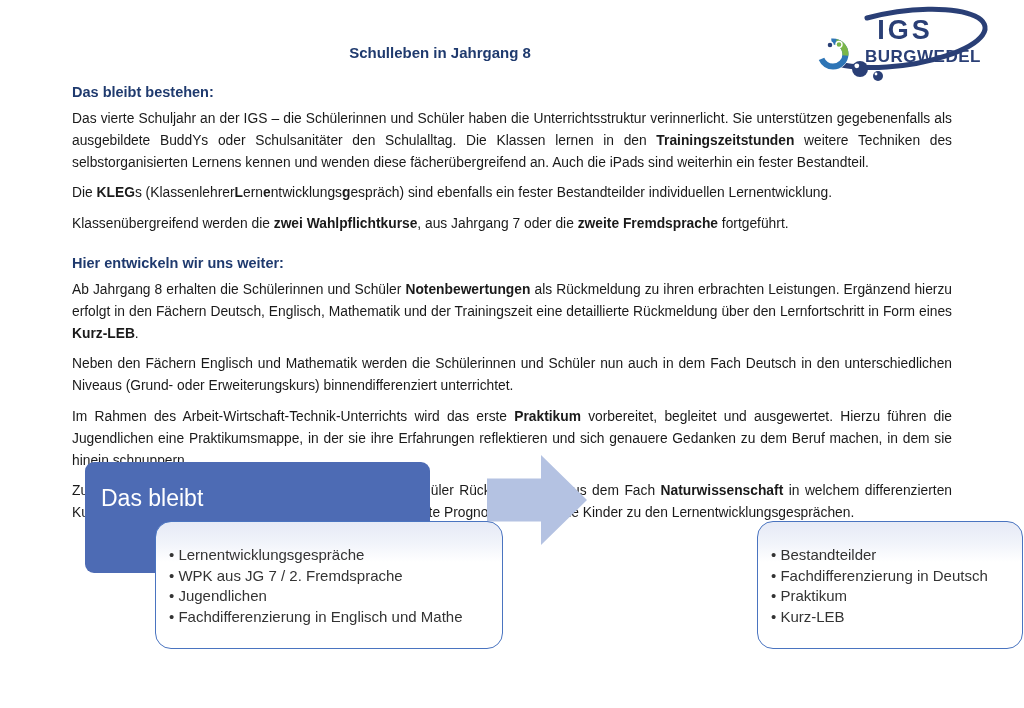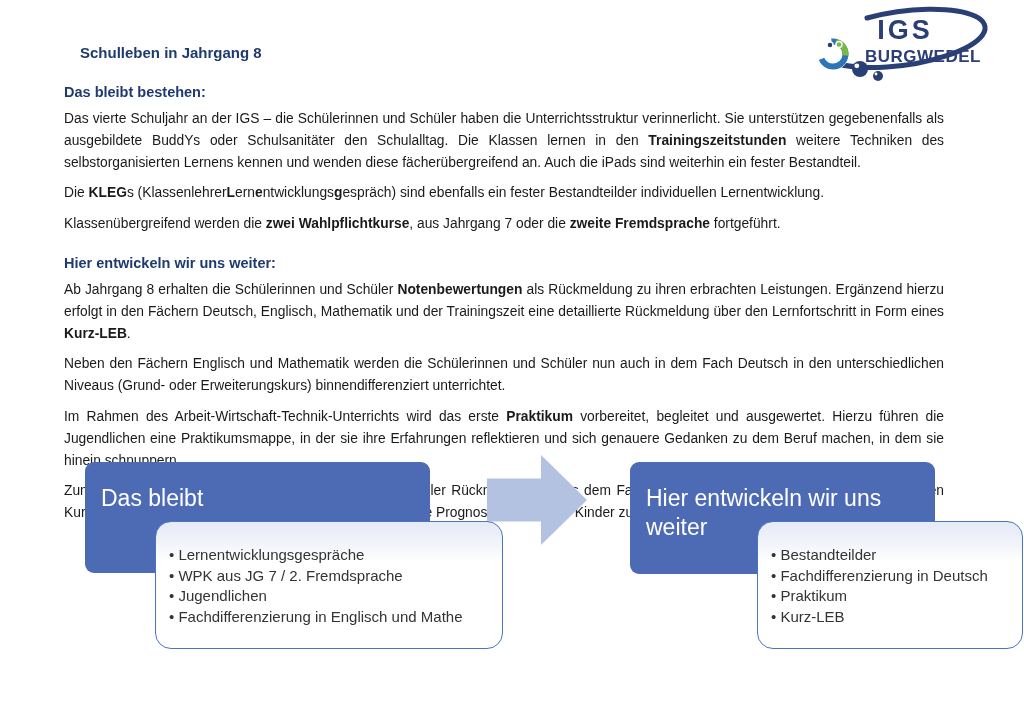--- a/index.html
+++ b/index.html
@@ -2,26 +2,26 @@
 <html lang="de"><head>
 <meta charset="utf-8">
 <style>
   html,body { margin:0; padding:0; background:#888; }
   .page {
     position:relative; width:1024px; height:708px; background:#ffffff;
     font-family:"Liberation Sans", sans-serif; overflow:hidden;
     margin:0 auto;
   }
   
-  .title-wrap { position:absolute; left:80px; top:44px; width:720px; text-align:left; }
+  .title-wrap { position:absolute; left:80px; top:44px; width:720px; text-align:center; }
   .doc-title { font-size:15px; font-weight:bold; color:#1f3a6e; }
   .logo { position:absolute; top:6px; right:19px; width:200px; height:80px; }
 
   
-  .content { position:absolute; left:64px; top:84px; width:880px; }
+  .content { position:absolute; left:72px; top:84px; width:880px; }
   .sec-heading { font-size:14.5px; font-weight:bold; color:#1f3a6e; margin:0 0 8px 0; }
   .sec-heading.second { margin-top:20px; }
   p.body { font-size:13.8px; line-height:21.8px; color:#1a1a1a; text-align:justify; margin:0 0 9px 0; }
   p.body b { font-weight:bold; }
 
   
   .box-blue {
     position:absolute; background:#4d6bb4; border-radius:9px; z-index:1;
     color:#ffffff; font-size:23px; line-height:1.28; padding:22px 16px;
   }
@@ -99,23 +99,20 @@
     <ul>
         <li>Lernentwicklungsgespräche</li>
         <li>WPK aus JG 7 / 2. Fremdsprache</li>
         <li>Jugendlichen</li>
         <li>Fachdifferenzierung in Englisch und Mathe</li>
       </ul>
   </div>
 
   <div class="arrow"></div>
 
-  <div id="box-right" class="box-blue">
-    <span>Hier entwickeln wir uns weiter</span>
-  </div>
 
   <div id="card-right" class="card">
     <ul>
         <li>Bestandteilder</li>
         <li>Fachdifferenzierung in Deutsch</li>
         <li>Praktikum</li>
         <li>Kurz-LEB</li>
       </ul>
   </div>
 

